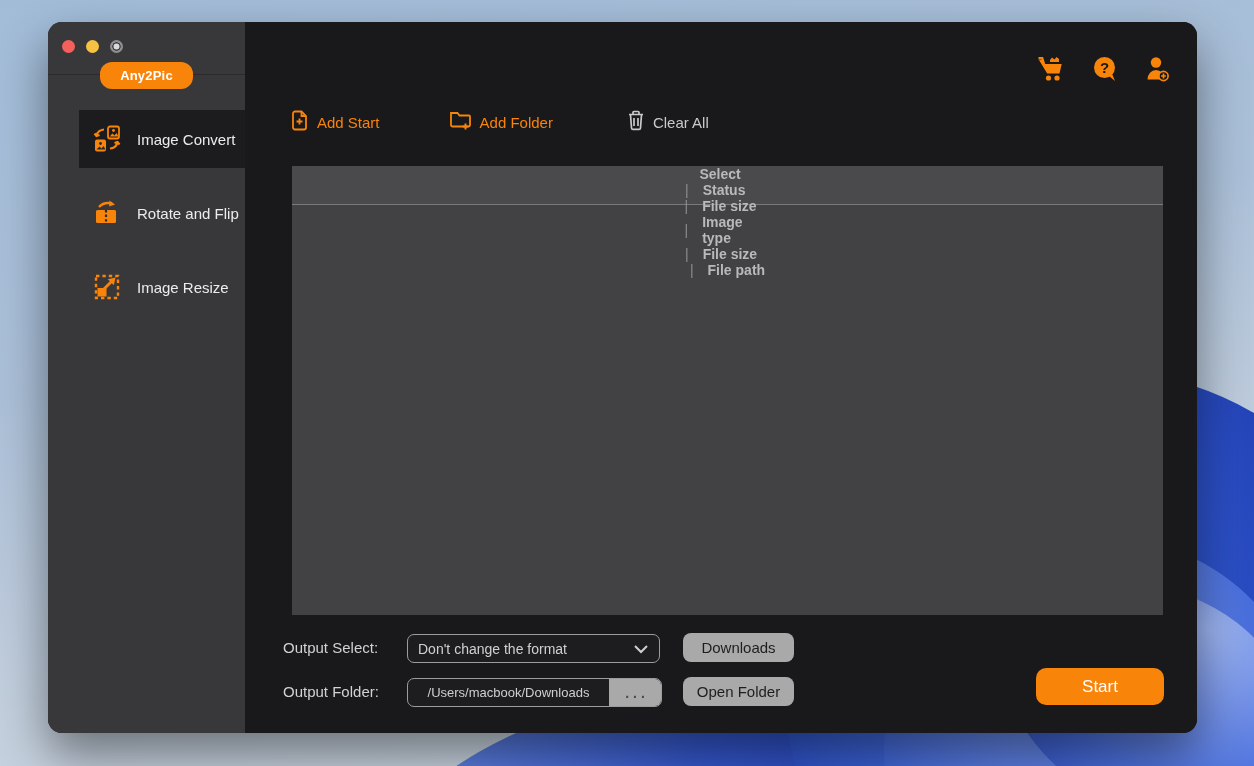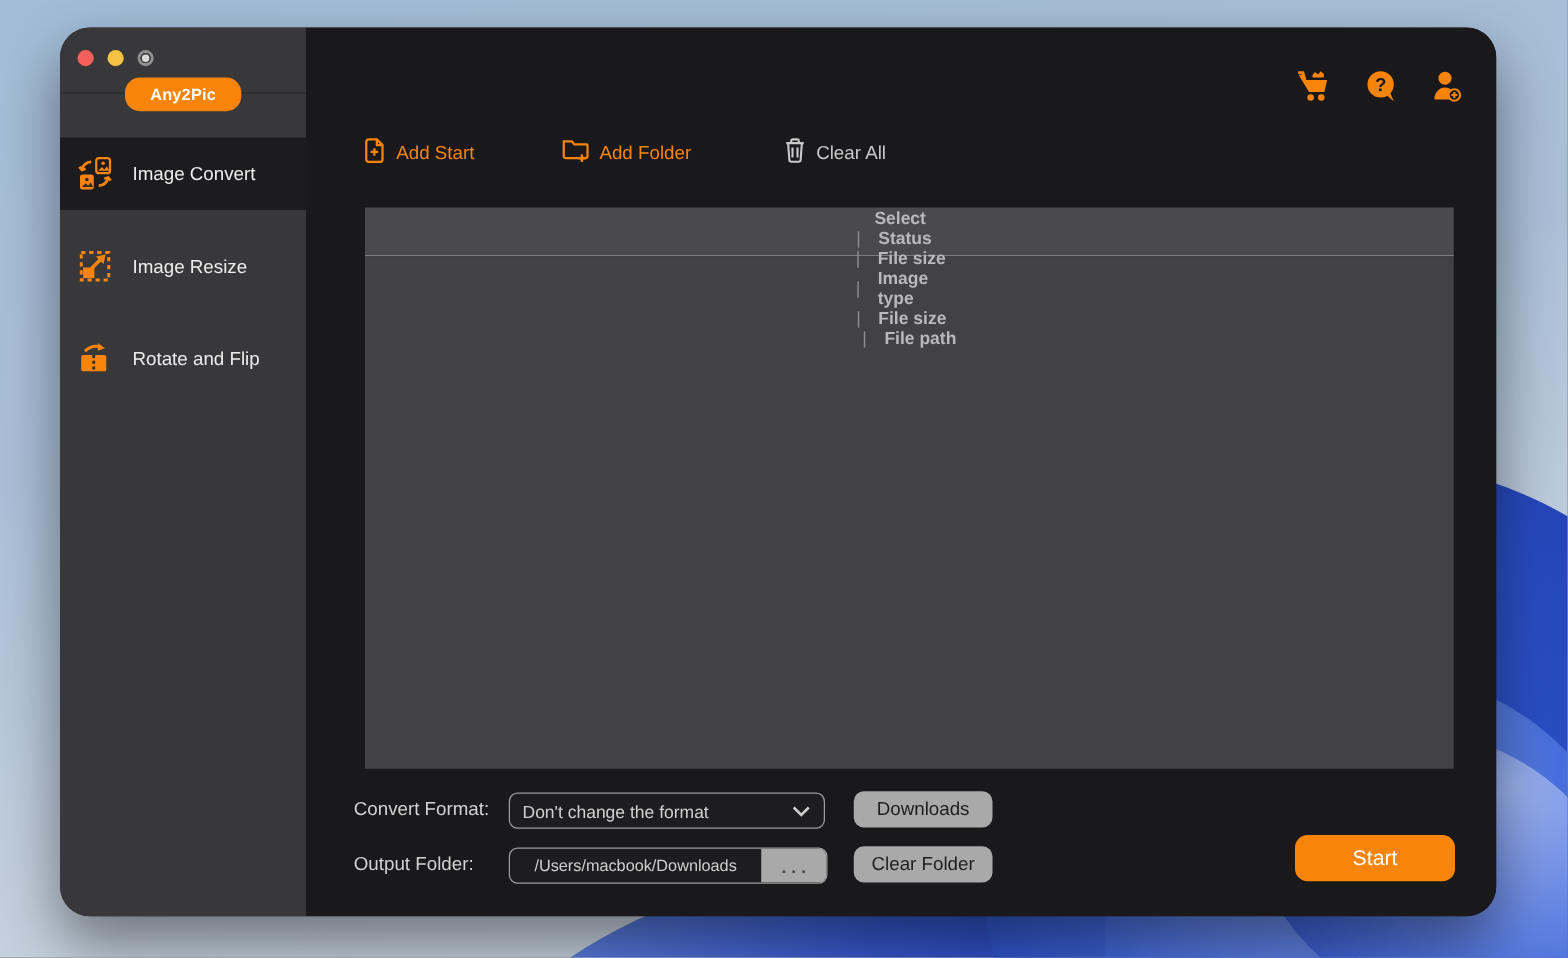--- a/index.html
+++ b/index.html
@@ -29,39 +29,39 @@
   }
   .bloom-d {
     position:absolute; right:-40px; bottom:-40px; width:300px; height:220px;
     background:radial-gradient(circle at 60% 10%, #9db4f0 0%, #4a6fdd 60%, #2c4cc2 100%);
     border-radius:50% 50% 40% 60%; transform:rotate(25deg);
   }
 
   
   .window {
     position:absolute; left:48px; top:22px; width:1149px; height:711px;
-    border-radius:24px; overflow:hidden; display:flex; z-index:2;
+    border-radius:14px; overflow:hidden; display:flex; z-index:2;
     box-shadow:0 22px 48px rgba(0,0,0,.45);
     background:#19191b;
   }
 
   
   .sidebar { width:197px; background:#38383a; flex-shrink:0; position:relative; }
   .titlebar { height:53px; border-bottom:1px solid #2b2b2d; position:relative; }
   .lights { position:absolute; left:14px; top:18px; display:flex; gap:11px; }
   .light { width:13px; height:13px; border-radius:50%; }
   .light.red { background:#f4615d; }
   .light.yellow { background:#f5c243; }
   .light.disabled { background:#d9d9d9; border:2px solid #8f8f8f; box-shadow:inset 0 0 0 1.5px #3a3a3c; }
   .app-badge {
     position:absolute; left:52px; top:40px; width:93px; height:27px; z-index:3;
     background:#f9840a; border-radius:12px; color:#fff; font-size:13px; font-weight:bold;
     display:flex; align-items:center; justify-content:center; letter-spacing:.2px;
   }
-  .nav { margin-top:35px; display:flex; flex-direction:column; }
+  .nav { margin-top:35px; display:flex; flex-direction:column;padding-left:31px; }
   .nav-item {
     height:58px; display:flex; align-items:center; padding-left:13px; cursor:default;
     color:#ececec; font-size:15px; margin-bottom:16px;
   }
   .nav-item.active { background:#1c1c1e; }
   .nav-item .ic { width:30px; height:28px; margin-right:15px; flex-shrink:0; }
 
   
   .main { flex:1; background:#19191b; position:relative; }
 
@@ -164,39 +164,39 @@
             <path d="M18 23.5 Q24 23 25.5 17.5" fill="none" stroke="#f9840a" stroke-width="2.2"></path>
             <path d="M27.5 19.5 l-2-2.5 -3 1" fill="none" stroke="#f9840a" stroke-width="2.2"></path>
           </svg>
         </span>
         <span>Image Convert</span>
       </div>
 
       <div class="nav-item">
         <span class="ic">
           <svg width="30" height="28" viewBox="0 0 30 28">
+            <path d="M7 8 Q12 2.5 20 4.5" fill="none" stroke="#f9840a" stroke-width="2.4"></path>
+            <polygon points="23,5.5 17.5,1.5 17.2,7.5" fill="#f9840a"></polygon>
+            <rect x="4" y="11" width="20" height="13" rx="1.5" fill="#f9840a"></rect>
+            <line x1="14" y1="11" x2="14" y2="24" stroke="#2a2a2c" stroke-width="2.2" stroke-dasharray="2.4 2.2"></line>
+          </svg>
+        </span>
+        <span>Rotate and Flip</span>
+      </div>
+
+      <div class="nav-item">
+        <span class="ic">
+          <svg width="30" height="28" viewBox="0 0 30 28">
             <rect x="4" y="3" width="22" height="22" fill="none" stroke="#f9840a" stroke-width="2.4" stroke-dasharray="3.4 3"></rect>
             <rect x="5.5" y="15" width="9" height="8.5" fill="#f9840a"></rect>
             <path d="M12 16 L21 7" stroke="#f9840a" stroke-width="2.8"></path>
             <polygon points="23.5,4.5 15.8,6.2 21.8,12.2" fill="#f9840a"></polygon>
           </svg>
         </span>
         <span>Image Resize</span>
-      </div>
-
-      <div class="nav-item">
-        <span class="ic">
-          <svg width="30" height="28" viewBox="0 0 30 28">
-            <path d="M7 8 Q12 2.5 20 4.5" fill="none" stroke="#f9840a" stroke-width="2.4"></path>
-            <polygon points="23,5.5 17.5,1.5 17.2,7.5" fill="#f9840a"></polygon>
-            <rect x="4" y="11" width="20" height="13" rx="1.5" fill="#f9840a"></rect>
-            <line x1="14" y1="11" x2="14" y2="24" stroke="#2a2a2c" stroke-width="2.2" stroke-dasharray="2.4 2.2"></line>
-          </svg>
-        </span>
-        <span>Rotate and Flip</span>
       </div>
 
     </div>
   </div>
 
   <div class="main">
 
     <div class="topbar-icons">
       <span>
         <svg width="28" height="27" viewBox="0 0 28 27">
@@ -281,33 +281,33 @@
           <span class="lbl">File size</span>
         </div>
         <div class="th th-6">
           <span class="pipe">|</span>
           <span class="lbl">File path</span>
         </div>
       </div>
       <div class="tbody"></div>
     </div>
 
-    <span class="ctl-label lbl-format">Convert Format:</span>
+    <span class="ctl-label lbl-format">Output Select:</span>
     <div class="format-select">
       <span>Don't change the format</span>
       <span class="chev">
         <svg width="16" height="10" viewBox="0 0 16 10">
             <path d="M2 2 l6 6 6-6" fill="none" stroke="#cfcfcf" stroke-width="2"></path>
           </svg>
       </span>
     </div>
     <button class="gray-btn btn-settings">Downloads</button>
 
     <span class="ctl-label lbl-folder">Output Folder:</span>
     <div class="folder-field">
       <span class="folder-path">/Users/macbook/Downloads</span>
       <span class="browse-btn">...</span>
     </div>
-    <button class="gray-btn btn-openfolder">Clear Folder</button>
+    <button class="gray-btn btn-openfolder">Open Folder</button>
 
     <button class="start-btn">Start</button>
   </div>
 </div>
 
 </body></html>

